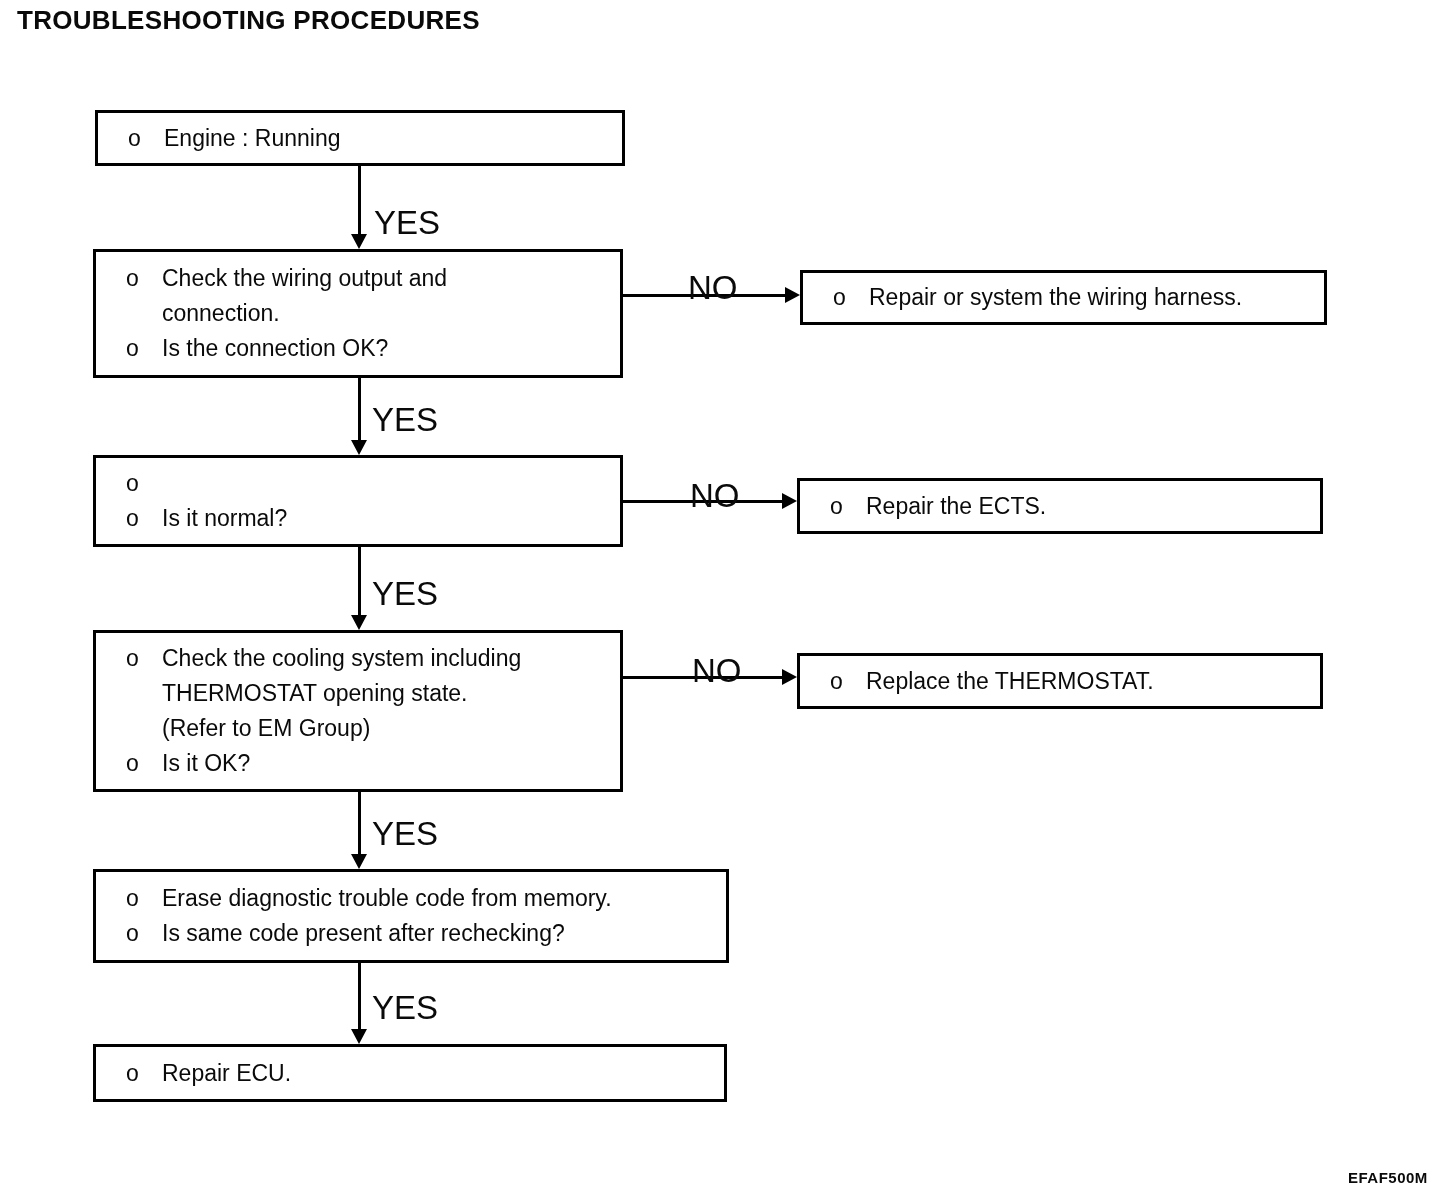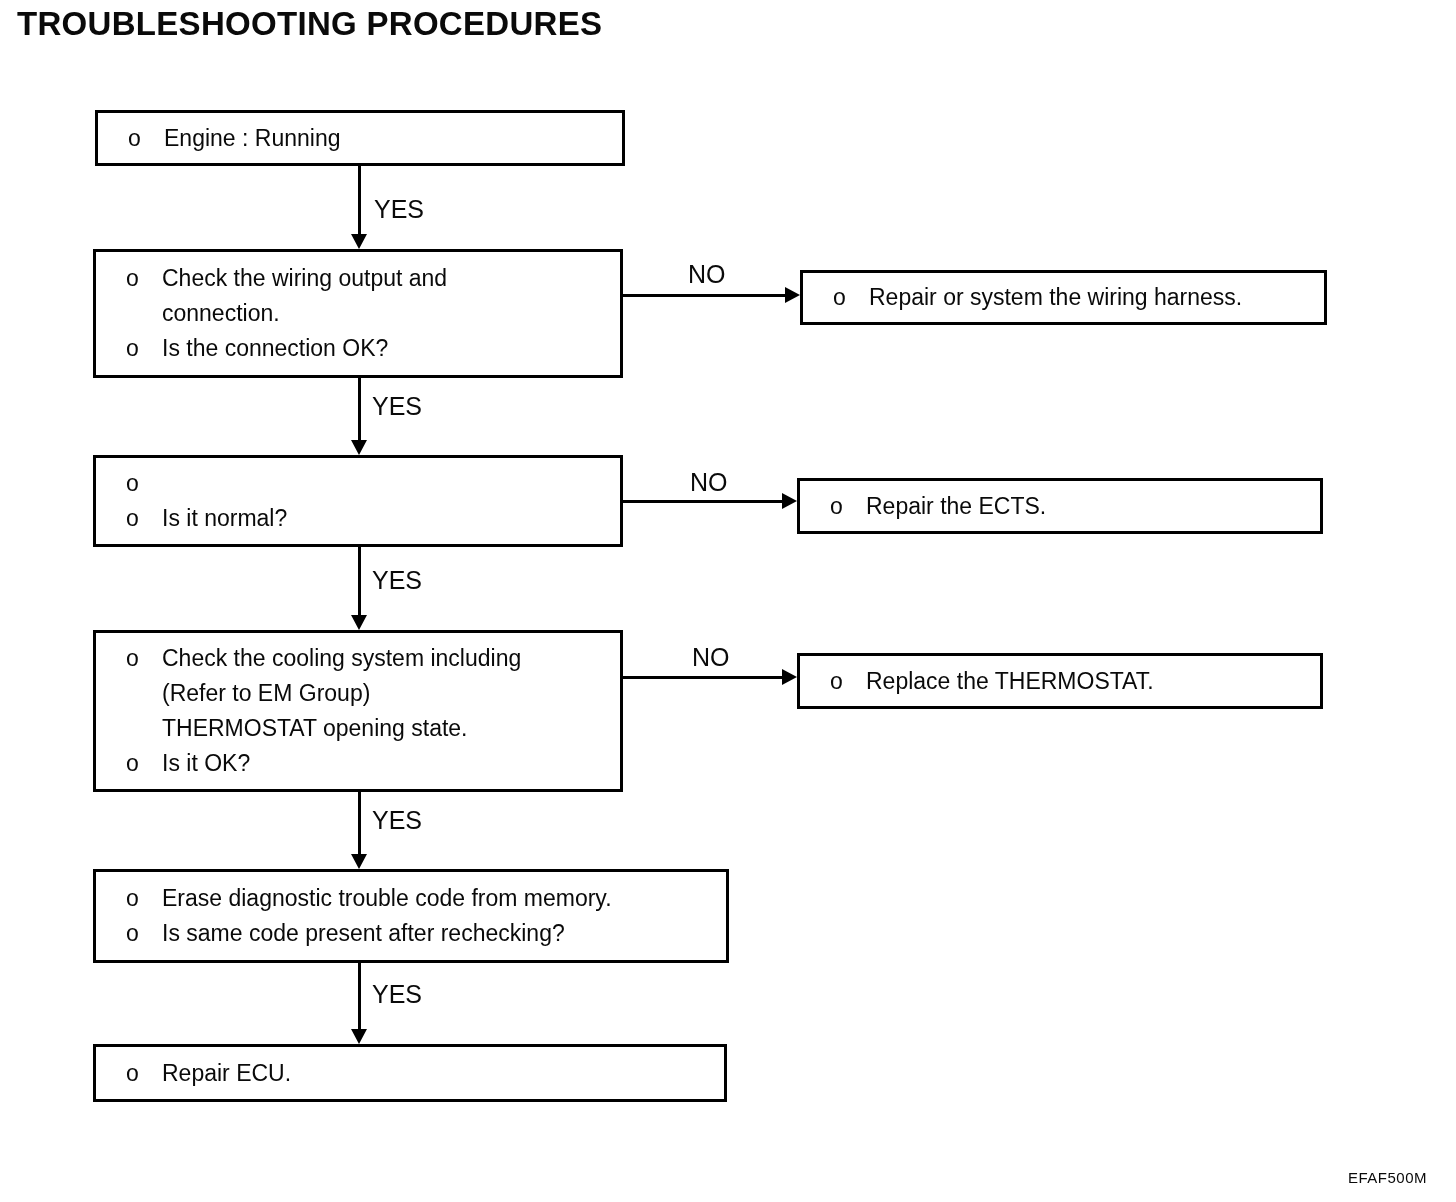--- a/index.html
+++ b/index.html
@@ -12,21 +12,21 @@
     position: relative;
     width: 1456px;
     height: 1202px;
     background: #ffffff;
     overflow: hidden;
   }
   .page-title {
     position: absolute;
     left: 17px;
     top: 5px;
-    font-size: 33px;
+    font-size: 26px;
     font-weight: bold;
     letter-spacing: 0.3px;
     white-space: nowrap;
   }
   .box {
     position: absolute;
     border: 3px solid #000;
     background: #fff;
     display: flex;
     flex-direction: column;
@@ -70,29 +70,30 @@
     position: absolute;
     right: -15px;
     top: -7px;
     width: 0; height: 0;
     border-top: 8px solid transparent;
     border-bottom: 8px solid transparent;
     border-left: 15px solid #000;
   }
   .conn-label {
     position: absolute;
-    font-size: 25px;
+    font-size: 33px;
     white-space: nowrap;
+    margin-top: 9px;
   }
   .doc-code {
     position: absolute;
     left: 1348px;
     top: 1169px;
     font-size: 15px;
-    font-weight: normal;
+    font-weight: bold;
     letter-spacing: 0.5px;
   }
 </style>
 </head>
 <body>
 
 <div id="page">
 
   <div class="page-title">TROUBLESHOOTING PROCEDURES</div>
 
@@ -128,25 +129,25 @@
       </div>
     </div>
 
   <div class="box" style="left:93px;  top:630px; width:530px; height:162px;">
       <div class="line">
         <span class="bullet">o</span>
         <span class="txt">Check the cooling system including</span>
       </div>
       <div class="line">
         <span class="bullet"></span>
+        <span class="txt">THERMOSTAT opening state.</span>
+      </div>
+      <div class="line">
+        <span class="bullet"></span>
         <span class="txt">(Refer to EM Group)</span>
-      </div>
-      <div class="line">
-        <span class="bullet"></span>
-        <span class="txt">THERMOSTAT opening state.</span>
       </div>
       <div class="line">
         <span class="bullet">o</span>
         <span class="txt">Is it OK?</span>
       </div>
     </div>
 
   <div class="box" style="left:93px;  top:869px; width:636px; height:94px;">
       <div class="line">
         <span class="bullet">o</span>

